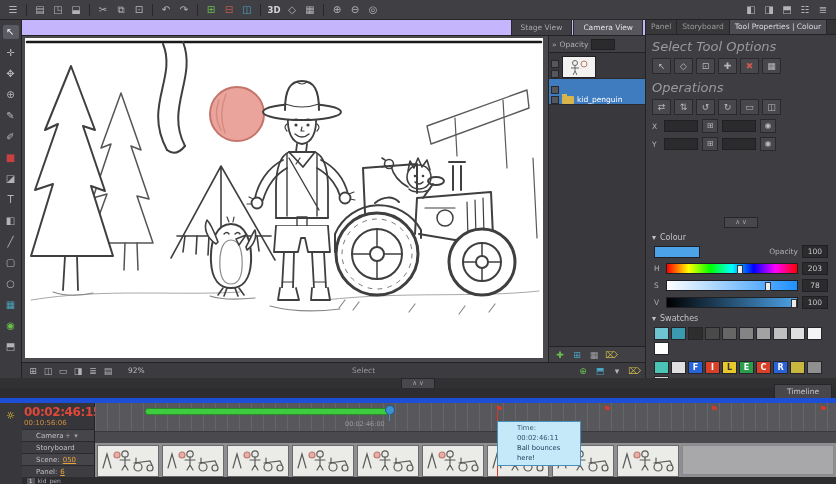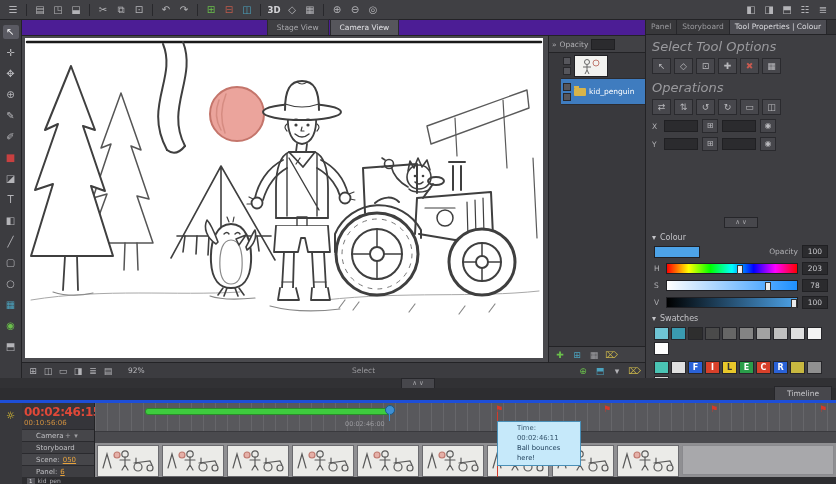--- a/index.html
+++ b/index.html
@@ -13,36 +13,36 @@
   .tbi[data-name="toolbar-spacer"]{width:0;margin-left:auto;}
   .tbi[data-name="3d-toggle-button"]{font-size:8.5px;font-weight:bold;color:#d4d4d8;}
   
   .left-toolbar{position:absolute;left:0;top:20px;width:22px;height:358px;background:#3c3c40;
        border-right:1px solid #232326;display:flex;flex-direction:column;align-items:center;gap:7px;
        padding-top:5px;box-sizing:border-box;}
   .lti{width:16px;height:14px;line-height:14px;text-align:center;font-size:10px;color:#b4b4b8;flex:none;}
   .left-toolbar [data-name="select-tool-icon"]{background:#5a5a62;border-radius:2px;color:#fff;}
   
   .center{position:absolute;left:22px;top:20px;width:623px;height:358px;}
-  .view-tabs{position:absolute;left:0;top:0;width:100%;height:16px;background:#4c1d95;
-       border-bottom:1px solid #232326;display:flex;justify-content:center;align-items:flex-end;
+  .view-tabs{position:absolute;left:0;top:0;width:100%;height:16px;background:#c4b5fd;
+       border-bottom:1px solid #232326;display:flex;justify-content:flex-end;align-items:flex-end;
        padding-right:2px;box-sizing:border-box;}
   .vtab{height:15px;line-height:15px;padding:0 9px;font-size:7.5px;color:#a8a8ac;background:#3f3f43;
        border:1px solid #2a2a2e;border-bottom:none;margin-left:1px;}
   .vtab.active{background:#56565c;color:#e2e2e6;}
   .canvas-wrap{position:absolute;left:0;top:16px;width:526px;height:326px;background:#4a4a4e;}
   .canvas{position:absolute;left:3px;top:2px;width:518px;height:320px;background:#ffffff;}
   .canvas svg{display:block;width:518px;height:320px;}
   
   .layers-panel{position:absolute;left:526px;top:16px;width:97px;height:326px;background:#39393d;
        border-left:1px solid #232326;box-sizing:border-box;}
   .lp-header{height:16px;display:flex;align-items:center;gap:3px;padding:0 3px;background:#414145;
        border-bottom:1px solid #232326;font-size:7.5px;color:#b0b0b4;}
-  .layer-row{height:25px;display:flex;align-items:center;gap:3px;padding:0 2px;
-       border-bottom:1px solid #2c2c30;font-size:7.5px;color:#c4c4c8;margin-left:12px;}
+  .layer-row{height:25px;display:flex;align-items:flex-end;gap:3px;padding:0 2px;
+       border-bottom:1px solid #2c2c30;font-size:7.5px;color:#c4c4c8;}
   .layer-row.selected{background:#3f7cbf;color:#ffffff;}
   .toggles{display:flex;flex-direction:column;gap:2px;flex:none;}
   .toggle{width:6px;height:6px;background:#56565c;border:1px solid #28282c;}
   .layer-thumb{width:32px;height:20px;background:#f2f2f0;border:1px solid #202024;flex:none;}
   .layer-thumb svg{display:block;width:100%;height:100%;}
   .folder{width:12px;height:8px;background:#d8b44a;border-radius:1px;position:relative;flex:none;}
   .folder::before{content:"";position:absolute;left:0;top:-2px;width:5px;height:2px;background:#d8b44a;}
   .lp-footer{position:absolute;bottom:0;left:0;width:100%;height:16px;background:#414145;
        border-top:1px solid #232326;display:flex;align-items:center;gap:5px;padding:0 5px;box-sizing:border-box;}
   .lp-footer .tbi{width:12px;font-size:9px;}
@@ -84,21 +84,21 @@
        border-top:1px solid #232326;display:flex;align-items:center;gap:4px;padding:0 5px;
        box-sizing:border-box;font-size:7.5px;color:#a8a8ac;}
   .status-bar .tbi{width:12px;font-size:9px;}
   .sb-zoom{margin-left:10px;color:#bcbcc0;}
   .sb-hint{position:absolute;left:330px;color:#98989c;}
   .sb-right{margin-left:auto;display:flex;gap:5px;}
   
   .splitter{position:absolute;left:0;top:378px;width:836px;height:10px;background:#313134;
        display:flex;justify-content:center;align-items:center;}
   .tl-tabbar{position:absolute;left:0;top:388px;width:836px;height:15px;background:#2d2d30;
-       border-bottom:3px solid #1d4ed8;display:flex;justify-content:flex-end;align-items:flex-end;
+       border-bottom:5px solid #1d4ed8;display:flex;justify-content:flex-end;align-items:flex-end;
        padding-right:4px;box-sizing:border-box;}
   .tl-tab{height:13px;line-height:13px;padding:0 12px;font-size:7.5px;background:#47474c;
        color:#c8c8cc;border:1px solid #26262a;border-bottom:none;}
   
   .timeline{position:absolute;left:0;top:403px;width:836px;height:81px;background:#3a3a3e;}
   .tl-rail{position:absolute;left:0;top:0;width:22px;height:81px;background:#38383c;border-right:1px solid #232326;}
   .bulb{position:absolute;left:6px;top:7px;color:#e8c832;font-size:10px;}
   .tl-head{position:absolute;left:22px;top:0;width:73px;height:74px;box-sizing:border-box;
        border-right:1px solid #232326;background:#35353a;}
   .time-main{color:#e04838;font-size:12px;font-weight:bold;padding:2px 2px 0;letter-spacing:-0.4px;}

